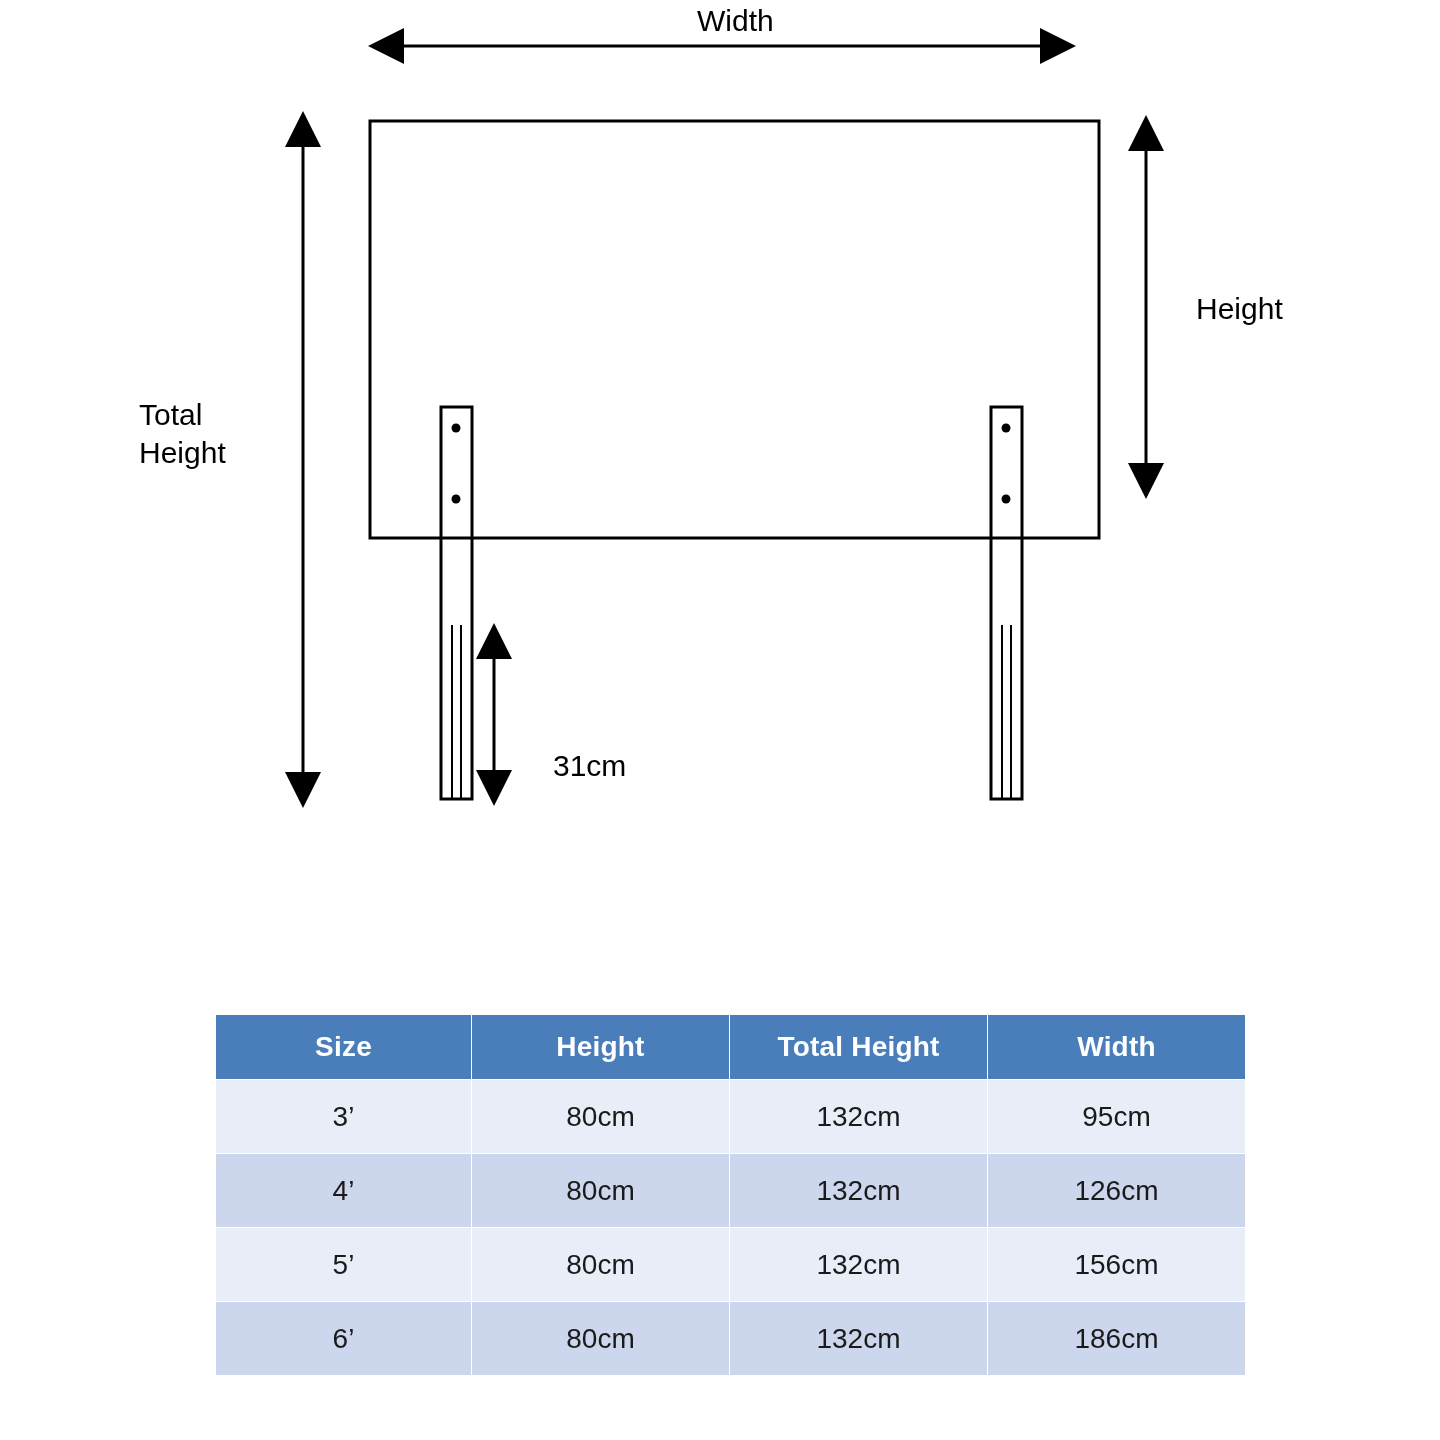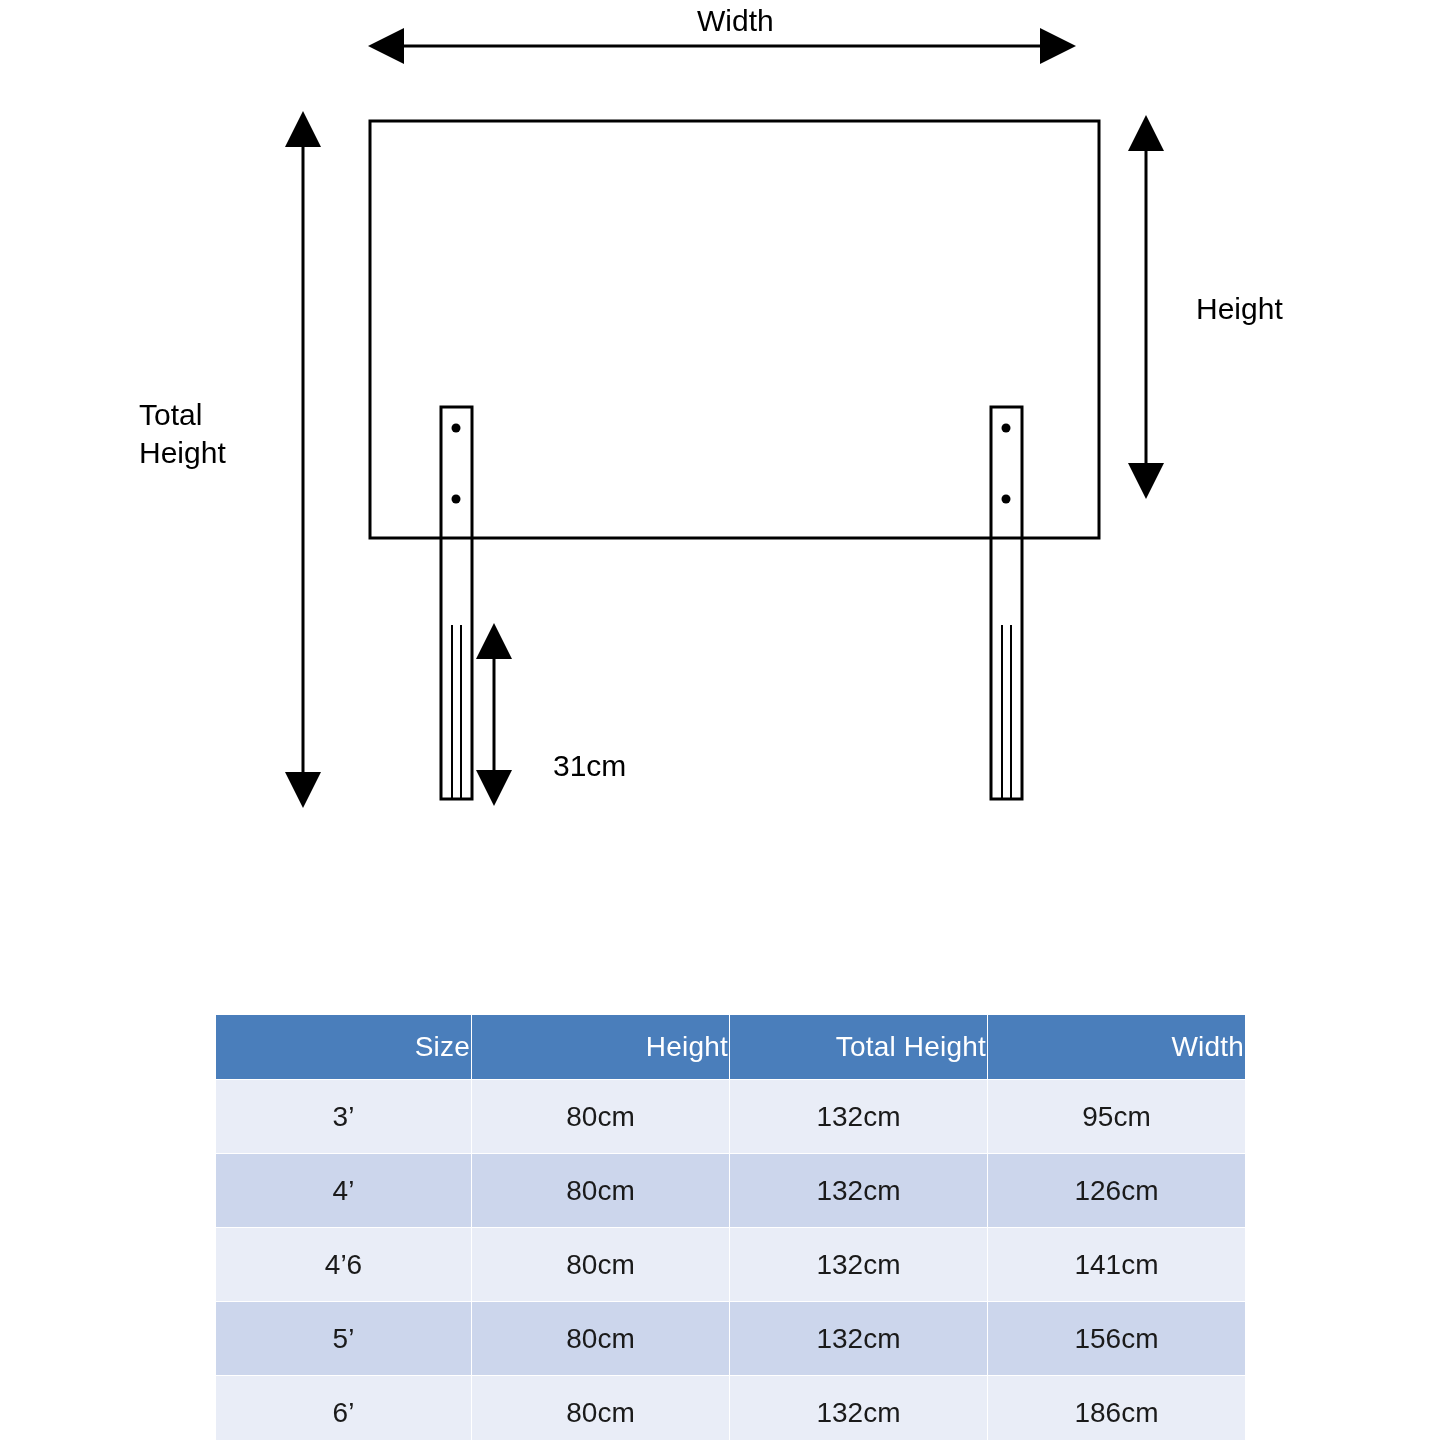--- a/index.html
+++ b/index.html
@@ -42,23 +42,23 @@
     left: 215px;
     top: 1014px;
     width: 1030px;
     border-collapse: collapse;
     table-layout: fixed;
   }
   #size-table th {
     background: #4a7ebb;
     color: #ffffff;
     font-size: 28px;
-    font-weight: normal;
+    font-weight: bold;
     height: 62px;
-    text-align: right;
+    text-align: center;
     border: 1px solid #ffffff;
     letter-spacing: 0.2px;
   }
   #size-table td {
     font-size: 28px;
     height: 71px;
     text-align: center;
     border: 1px solid #ffffff;
     color: #1a1a1a;
   }
@@ -138,26 +138,20 @@
       <td>132cm</td>
       <td>95cm</td>
     </tr>
     <tr>
       <td>4’</td>
       <td>80cm</td>
       <td>132cm</td>
       <td>126cm</td>
     </tr>
     <tr>
-      <td>4’6</td>
-      <td>80cm</td>
-      <td>132cm</td>
-      <td>141cm</td>
-    </tr>
-    <tr>
       <td>5’</td>
       <td>80cm</td>
       <td>132cm</td>
       <td>156cm</td>
     </tr>
     <tr>
       <td>6’</td>
       <td>80cm</td>
       <td>132cm</td>
       <td>186cm</td>

